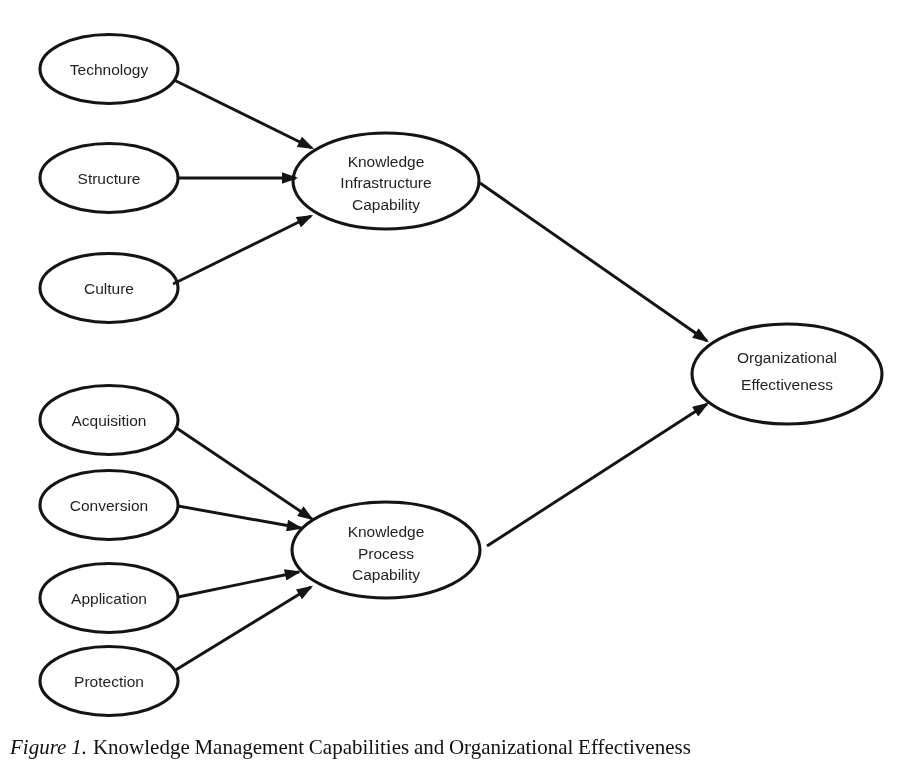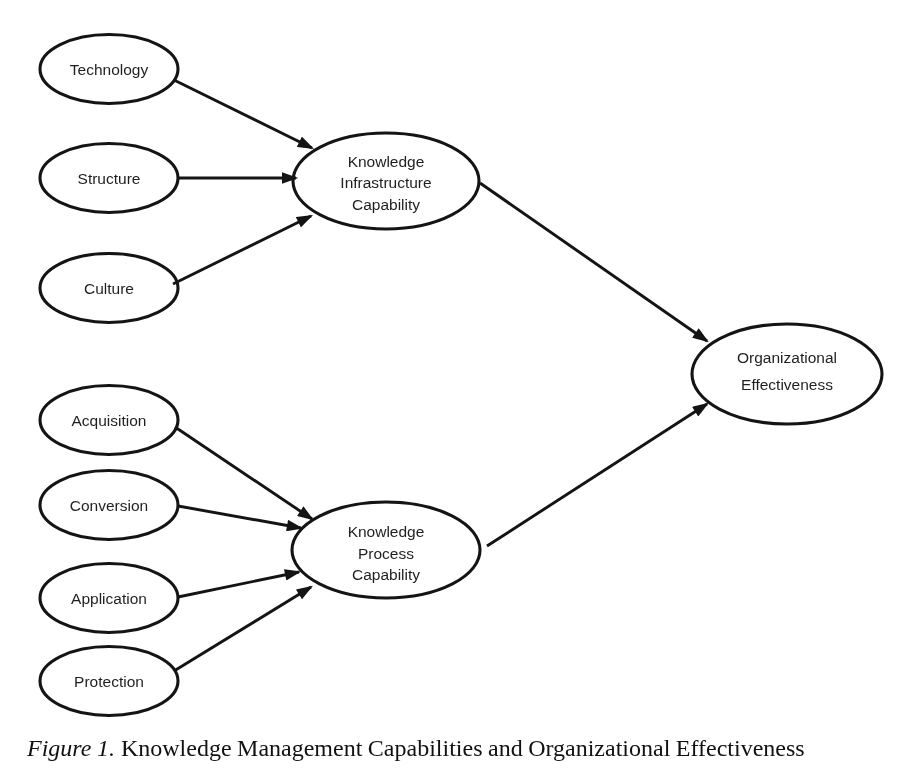--- a/index.html
+++ b/index.html
@@ -35,24 +35,24 @@
     stroke: #141414;
     stroke-width: 2.9;
     fill: none;
   }
   .arrow-head {
     fill: #141414;
     stroke: none;
   }
   .caption {
     position: absolute;
-    left: 27px;
+    left: 10px;
     top: 735px;
     font-family: "Liberation Serif", serif;
-    font-size: 24px;
+    font-size: 21px;
     color: #111111;
     white-space: nowrap;
     word-spacing: -0.5px;
   }
   .caption .fig-label {
     font-style: italic;
     margin-right: 6px;
   }
 </style>
 </head>

